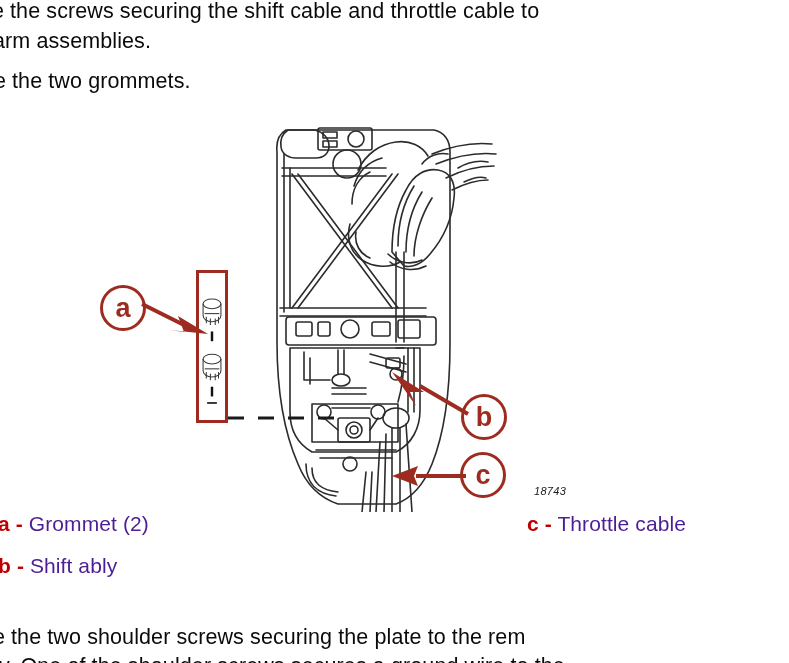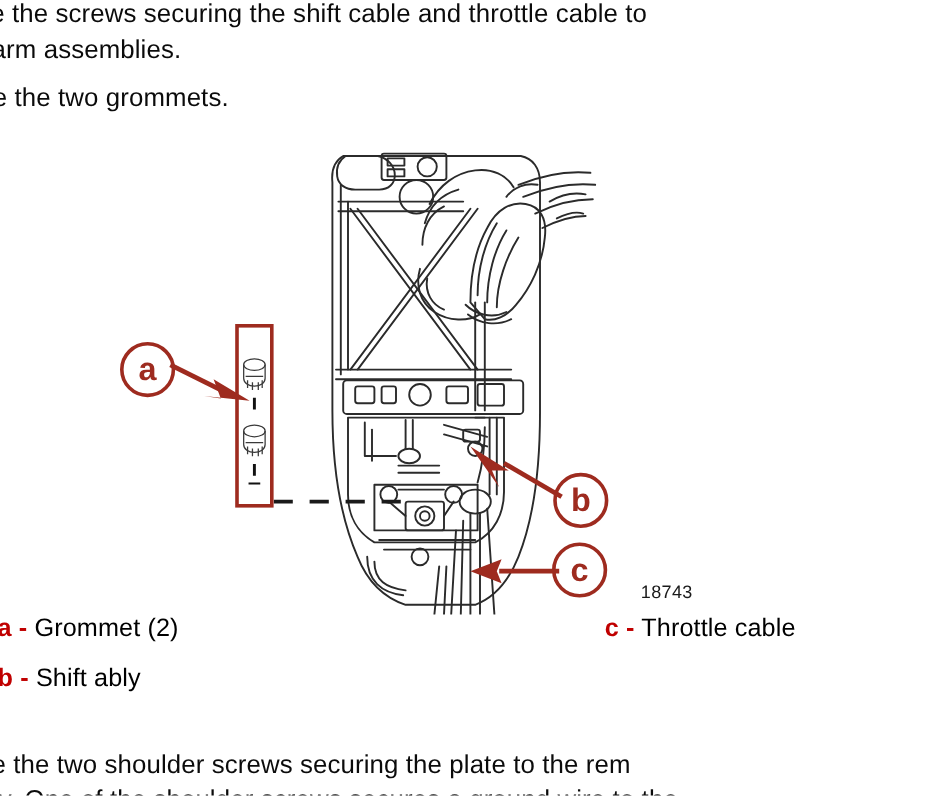--- a/index.html
+++ b/index.html
@@ -100,33 +100,34 @@
   
   .legend-row {
     position: absolute;
     font-size: 21px;
     white-space: nowrap;
     color: #0b0b0b;
     letter-spacing: 0.1px;
   }
   .legend-key { color: #c00000; font-weight: bold; }
   .legend-dash { color: #c00000; font-weight: bold; }
-  .legend-text { color: #000000; text-align: right; }
+  .legend-text { color: #4c1d95; text-align: right; }
 
   #legend-a { left: -2px;  top: 512px; }
   #legend-b { left: -2px;  top: 554px; }
-  #legend-c { left: 504px; top: 512px; }
+  #legend-c { left: 527px; top: 512px; }
 
   #figure-number {
     position: absolute;
     left: 534px;
     top: 485px;
-    font-size: 15px;
+    font-size: 11px;
     color: #1a1a1a;
     letter-spacing: 0.3px;
+    font-style: italic;
   }
 </style>
 </head>
 <body>
 
 <div class="page">
 
   <div class="bodytext" id="para-top-l1">ove the screws securing the shift cable and throttle cable to</div>
   <div class="bodytext" id="para-top-l2">le arm assemblies.</div>
   <div class="bodytext" id="para-top-l3">ove the two grommets.</div>

